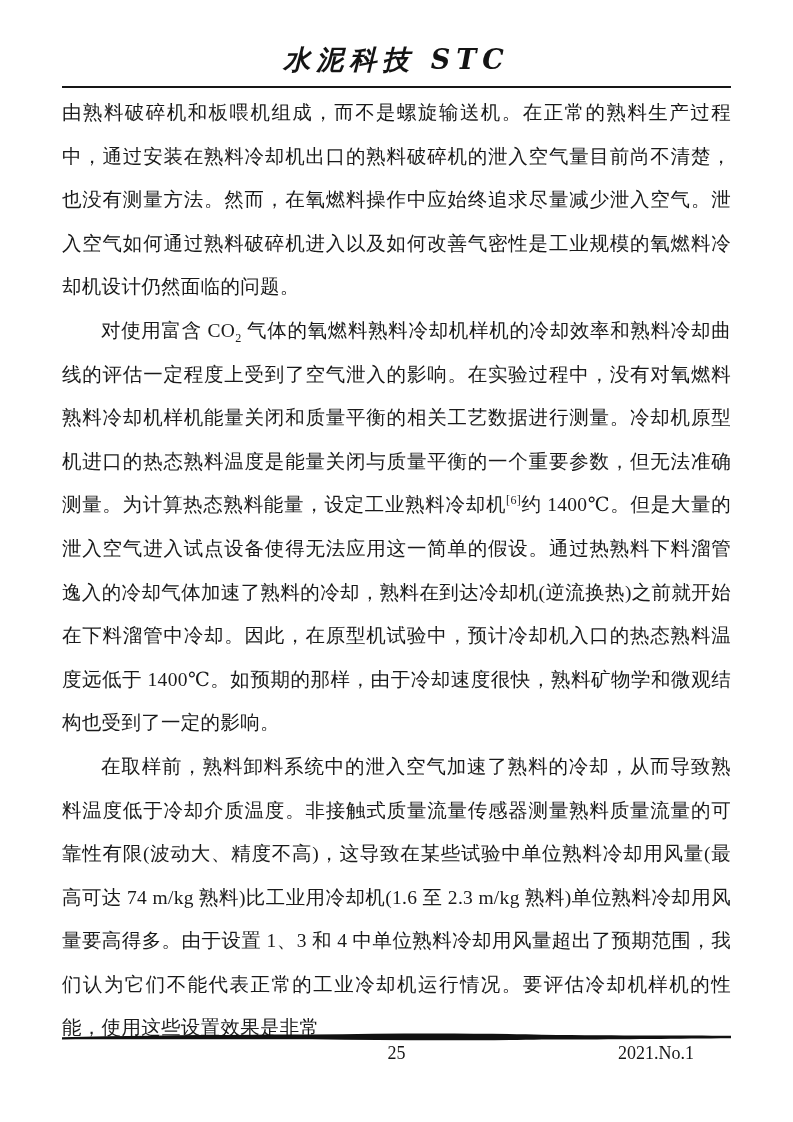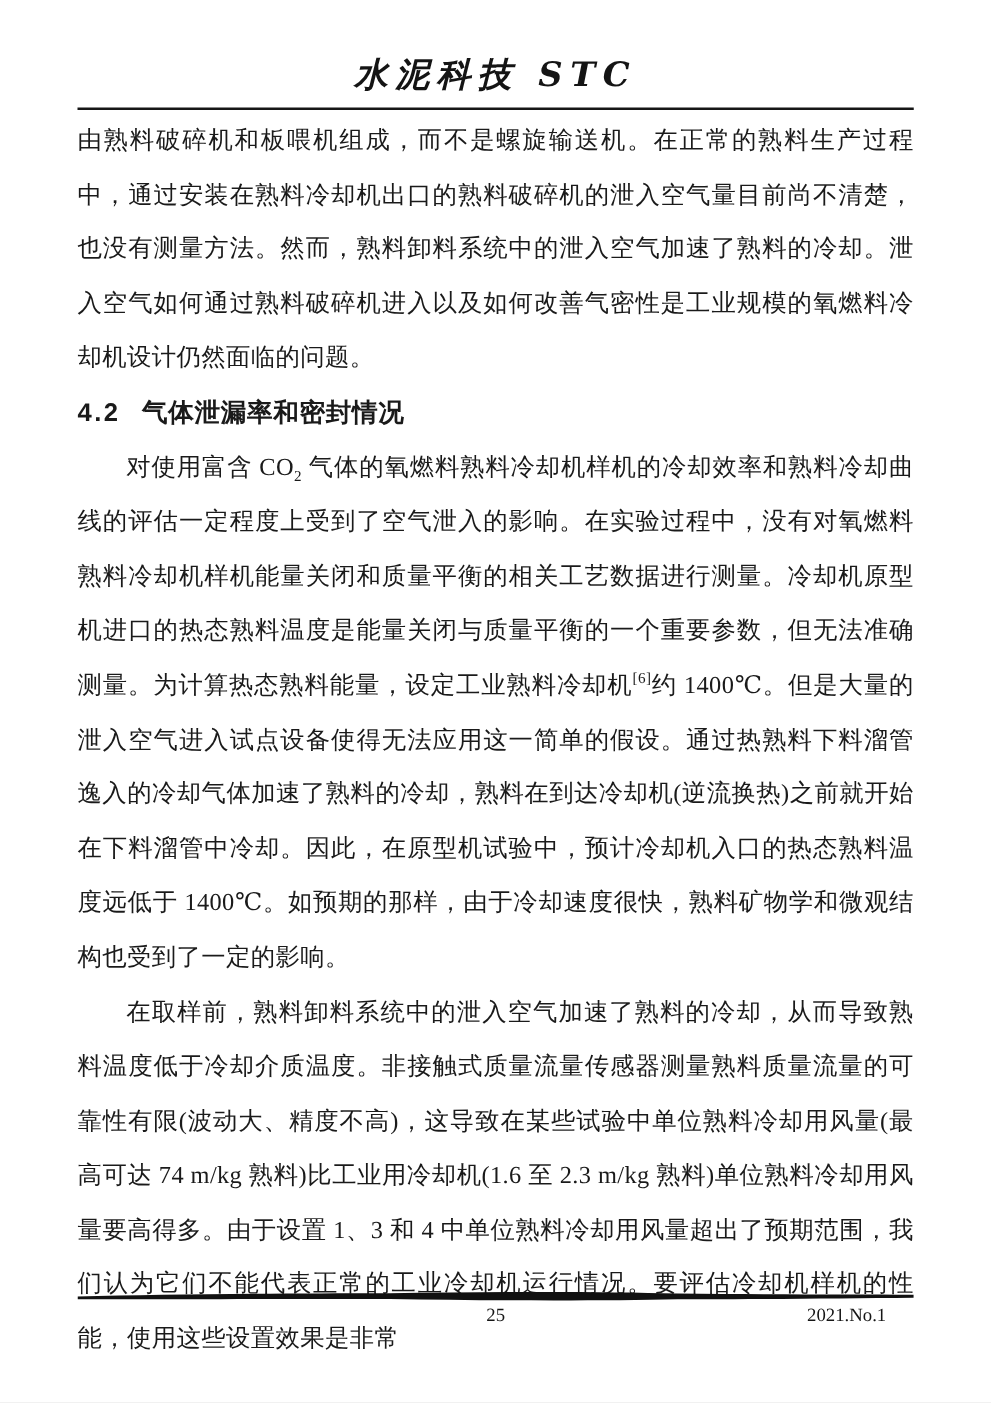--- a/index.html
+++ b/index.html
@@ -77,49 +77,48 @@
     top: 1031px;
     width: 669px;
     height: 12px;
   }
   .footer-row {
     position: absolute;
     left: 62px;
     top: 1042px;
     width: 669px;
     height: 22px;
-    font-size: 15px;
+    font-size: 18px;
     line-height: 22px;
     font-family: "Liberation Serif", "DejaVu Serif", serif;
     color: #161616;
   }
   .page-number {
     position: absolute;
     left: 0;
     width: 100%;
     text-align: center;
   }
   .issue-number {
     position: absolute;
-    right: 22px;
+    right: 37px;
   }
 </style>
 </head>
 <body>
 
 <div class="page">
 
   <div class="header">
     <span class="journal-title">水泥科技 STC</span>
   </div>
   <hr class="header-rule">
 
   <div class="content">
-      <p class="body-paragraph">由熟料破碎机和板喂机组成，而不是螺旋输送机。在正常的熟料生产过程中，通过安装在熟料冷却机出口的熟料破碎机的泄入空气量目前尚不清楚，也没有测量方法。然而，熟料卸料系统中的泄入空气加速了熟料的冷却。泄入空气如何通过熟料破碎机进入以及如何改善气密性是工业规模的氧燃料冷却机设计仍然面临的问题。</p>
-      <h2 class="section-heading"><span class="heading-number">4.2</span><span>气体泄漏率和密封情况</span></h2>
+      <p class="body-paragraph">由熟料破碎机和板喂机组成，而不是螺旋输送机。在正常的熟料生产过程中，通过安装在熟料冷却机出口的熟料破碎机的泄入空气量目前尚不清楚，也没有测量方法。然而，在氧燃料操作中应始终追求尽量减少泄入空气。泄入空气如何通过熟料破碎机进入以及如何改善气密性是工业规模的氧燃料冷却机设计仍然面临的问题。</p>
       <p class="body-paragraph indent">对使用富含 CO<sub>2</sub> 气体的氧燃料熟料冷却机样机的冷却效率和熟料冷却曲线的评估一定程度上受到了空气泄入的影响。在实验过程中，没有对氧燃料熟料冷却机样机能量关闭和质量平衡的相关工艺数据进行测量。冷却机原型机进口的热态熟料温度是能量关闭与质量平衡的一个重要参数，但无法准确测量。为计算热态熟料能量，设定工业熟料冷却机<sup>[6]</sup>约 1400℃。但是大量的泄入空气进入试点设备使得无法应用这一简单的假设。通过热熟料下料溜管逸入的冷却气体加速了熟料的冷却，熟料在到达冷却机(逆流换热)之前就开始在下料溜管中冷却。因此，在原型机试验中，预计冷却机入口的热态熟料温度远低于 1400℃。如预期的那样，由于冷却速度很快，熟料矿物学和微观结构也受到了一定的影响。</p>
       <p class="body-paragraph indent">在取样前，熟料卸料系统中的泄入空气加速了熟料的冷却，从而导致熟料温度低于冷却介质温度。非接触式质量流量传感器测量熟料质量流量的可靠性有限(波动大、精度不高)，这导致在某些试验中单位熟料冷却用风量(最高可达 74 m/kg 熟料)比工业用冷却机(1.6 至 2.3 m/kg 熟料)单位熟料冷却用风量要高得多。由于设置 1、3 和 4 中单位熟料冷却用风量超出了预期范围，我们认为它们不能代表正常的工业冷却机运行情况。要评估冷却机样机的性能，使用这些设置效果是非常</p>
     </div>
 
   <svg class="footer-rule" viewBox="0 0 669 12" preserveAspectRatio="none">
     <path d="M0,6.2 C70,4.6 150,3.6 250,3.6 C330,2.2 420,2.0 480,3.8 C560,4.8 620,4.4 669,4.8
              L669,7.2 C610,7.6 555,8.6 480,8.4 C420,9.8 330,9.6 250,8.2 C150,8.4 70,8.2 0,8.4 Z" fill="#111111"></path>
   </svg>
 
   <div class="footer-row">

